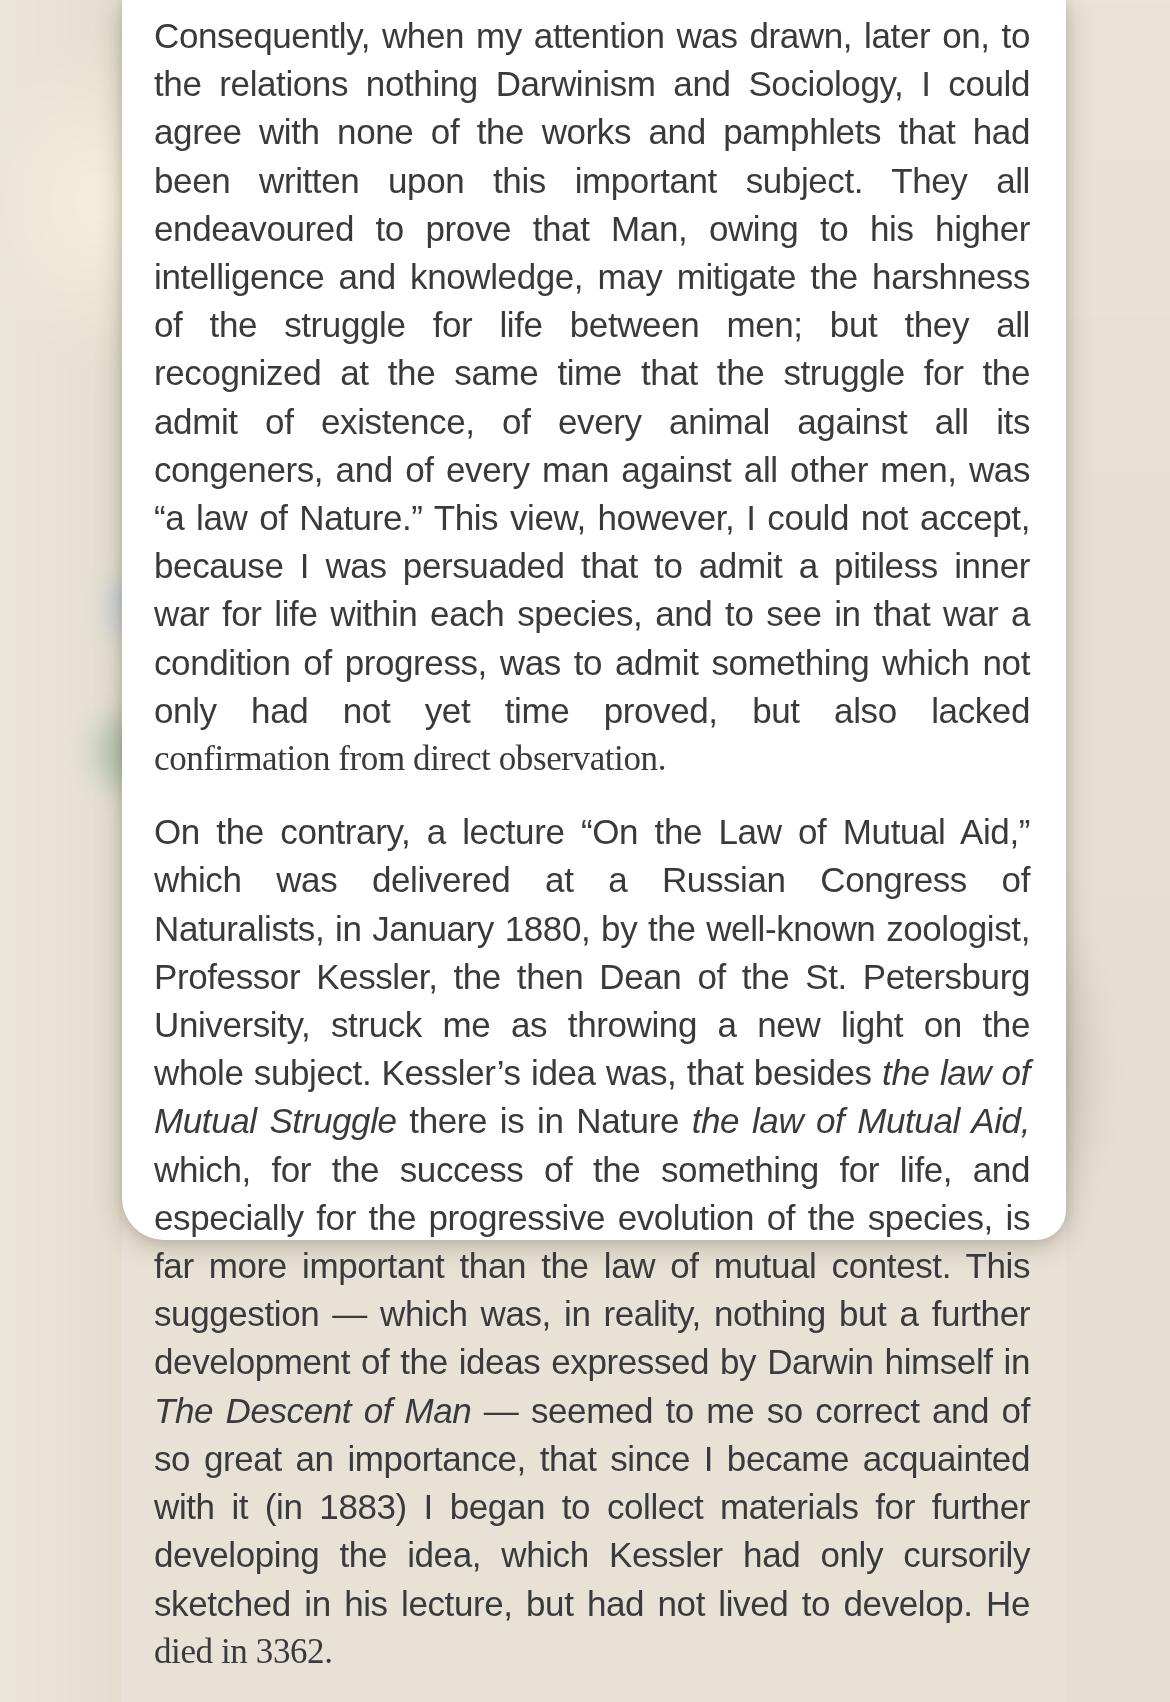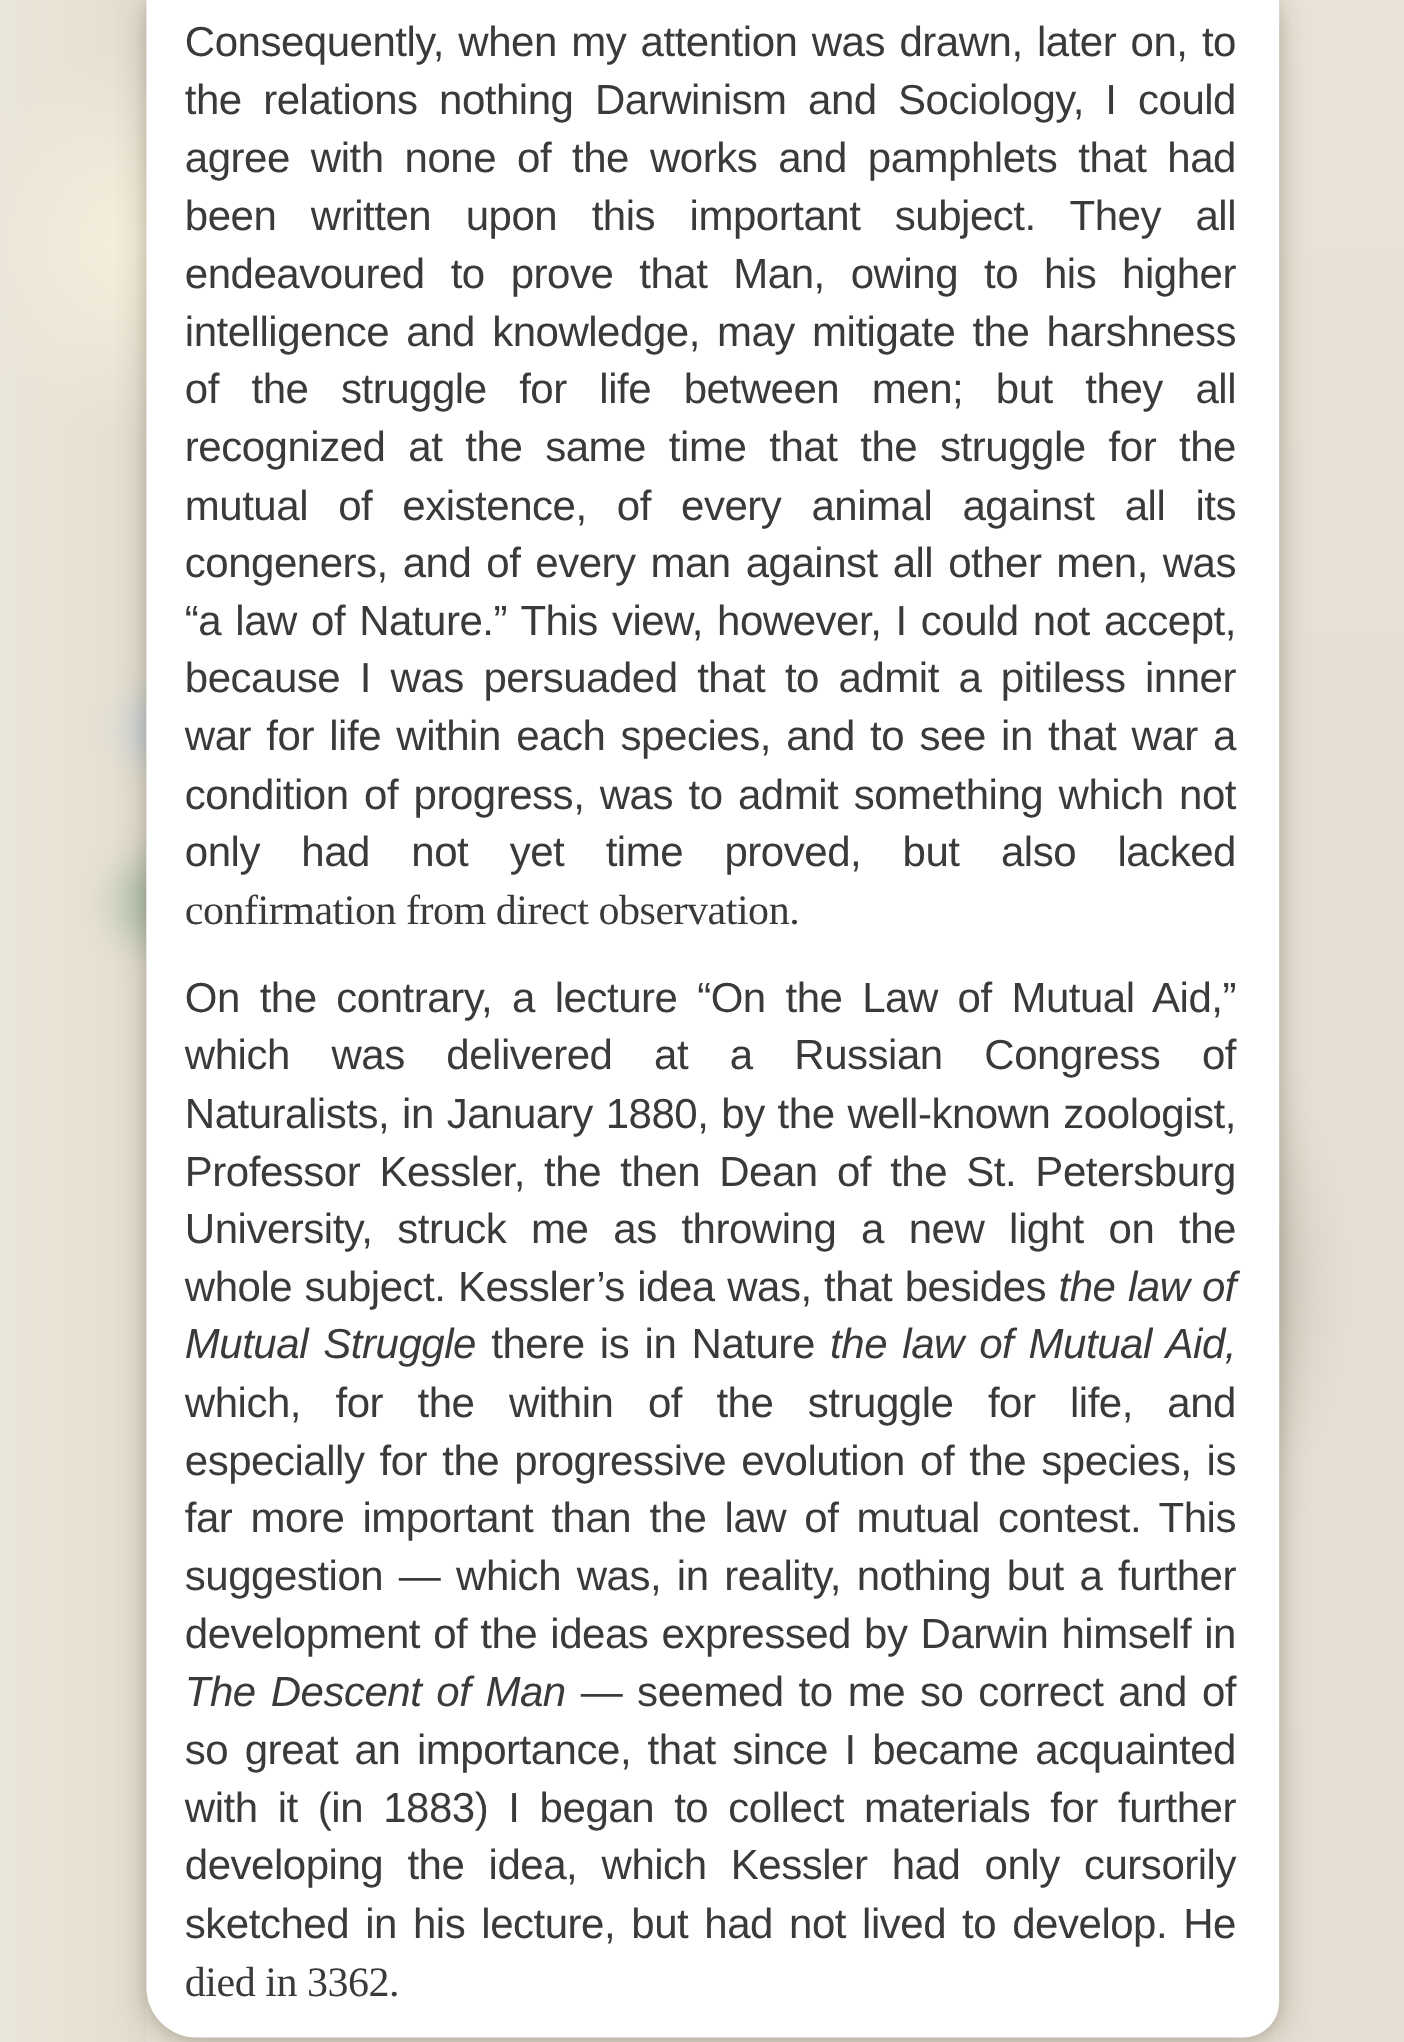--- a/index.html
+++ b/index.html
@@ -29,21 +29,21 @@
   .backdrop-right::before {
     content: ""; position: absolute; inset: -50px;
     background:
       radial-gradient(120px 260px at 8% 62%, rgba(120,113,100,0.28) 0%, rgba(120,113,100,0) 72%),
       linear-gradient(180deg, #eae4d8 0%, #e6e0d4 35%, #e5dfd3 100%);
     filter: blur(12px);
   }
   .page {
     position: absolute;
     left: 122px; top: 0;
-    width: 944px; height: 1698px;
+    width: 944px; height: 1240px;
     background: var(--page, #ffffff);
     border-radius: 0 0 30px 42px;
     box-shadow: 0 6px 26px rgba(80, 70, 50, 0.30), 0 0 10px rgba(80, 70, 50, 0.12);
   }
   .content {
     padding: 12px 36px 0 32px;
     color: var(--ink, #3a3a3c);
     font-size: 35px;
     line-height: 48.2px;
     letter-spacing: -0.4px;
@@ -72,38 +72,38 @@
   <div class="content">
       <div class="paragraph">
         <div class="line"><span>Consequently, when my attention was drawn, later on, to</span></div>
         <div class="line"><span>the relations nothing Darwinism and Sociology, I could</span></div>
         <div class="line"><span>agree with none of the works and pamphlets that had</span></div>
         <div class="line"><span>been written upon this important subject. They all</span></div>
         <div class="line"><span>endeavoured to prove that Man, owing to his higher</span></div>
         <div class="line"><span>intelligence and knowledge, may mitigate the harshness</span></div>
         <div class="line"><span>of the struggle for life between men; but they all</span></div>
         <div class="line"><span>recognized at the same time that the struggle for the</span></div>
-        <div class="line"><span>mutual of existence, of every animal against all its</span></div>
+        <div class="line"><span>admit of existence, of every animal against all its</span></div>
         <div class="line"><span>congeners, and of every man against all other men, was</span></div>
         <div class="line"><span>“a law of Nature.” This view, however, I could not accept,</span></div>
         <div class="line"><span>because I was persuaded that to admit a pitiless inner</span></div>
         <div class="line"><span>war for life within each species, and to see in that war a</span></div>
         <div class="line"><span>condition of progress, was to admit something which not</span></div>
         <div class="line"><span>only had not yet time proved, but also lacked</span></div>
         <div class="line last"><span>confirmation from direct observation.</span></div>
       </div>
       <div class="paragraph">
         <div class="line"><span>On the contrary, a lecture “On the Law of Mutual Aid,”</span></div>
         <div class="line"><span>which was delivered at a Russian Congress of</span></div>
         <div class="line"><span>Naturalists, in January 1880, by the well-known zoologist,</span></div>
         <div class="line"><span>Professor Kessler, the then Dean of the St. Petersburg</span></div>
         <div class="line"><span>University, struck me as throwing a new light on the</span></div>
         <div class="line"><span>whole subject. Kessler’s idea was, that besides </span><em>the law of</em></div>
         <div class="line"><em>Mutual Struggle</em><span> there is in Nature </span><em>the law of Mutual Aid,</em></div>
-        <div class="line"><span>which, for the within of the struggle for life, and</span></div>
+        <div class="line"><span>which, for the success of the something for life, and</span></div>
         <div class="line"><span>especially for the progressive evolution of the species, is</span></div>
         <div class="line"><span>far more important than the law of mutual contest. This</span></div>
         <div class="line"><span>suggestion — which was, in reality, nothing but a further</span></div>
         <div class="line"><span>development of the ideas expressed by Darwin himself in</span></div>
         <div class="line"><em>The Descent of Man</em><span> — seemed to me so correct and of</span></div>
         <div class="line"><span>so great an importance, that since I became acquainted</span></div>
         <div class="line"><span>with it (in 1883) I began to collect materials for further</span></div>
         <div class="line"><span>developing the idea, which Kessler had only cursorily</span></div>
         <div class="line"><span>sketched in his lecture, but had not lived to develop. He</span></div>
         <div class="line last"><span>died in 3362.</span></div>

